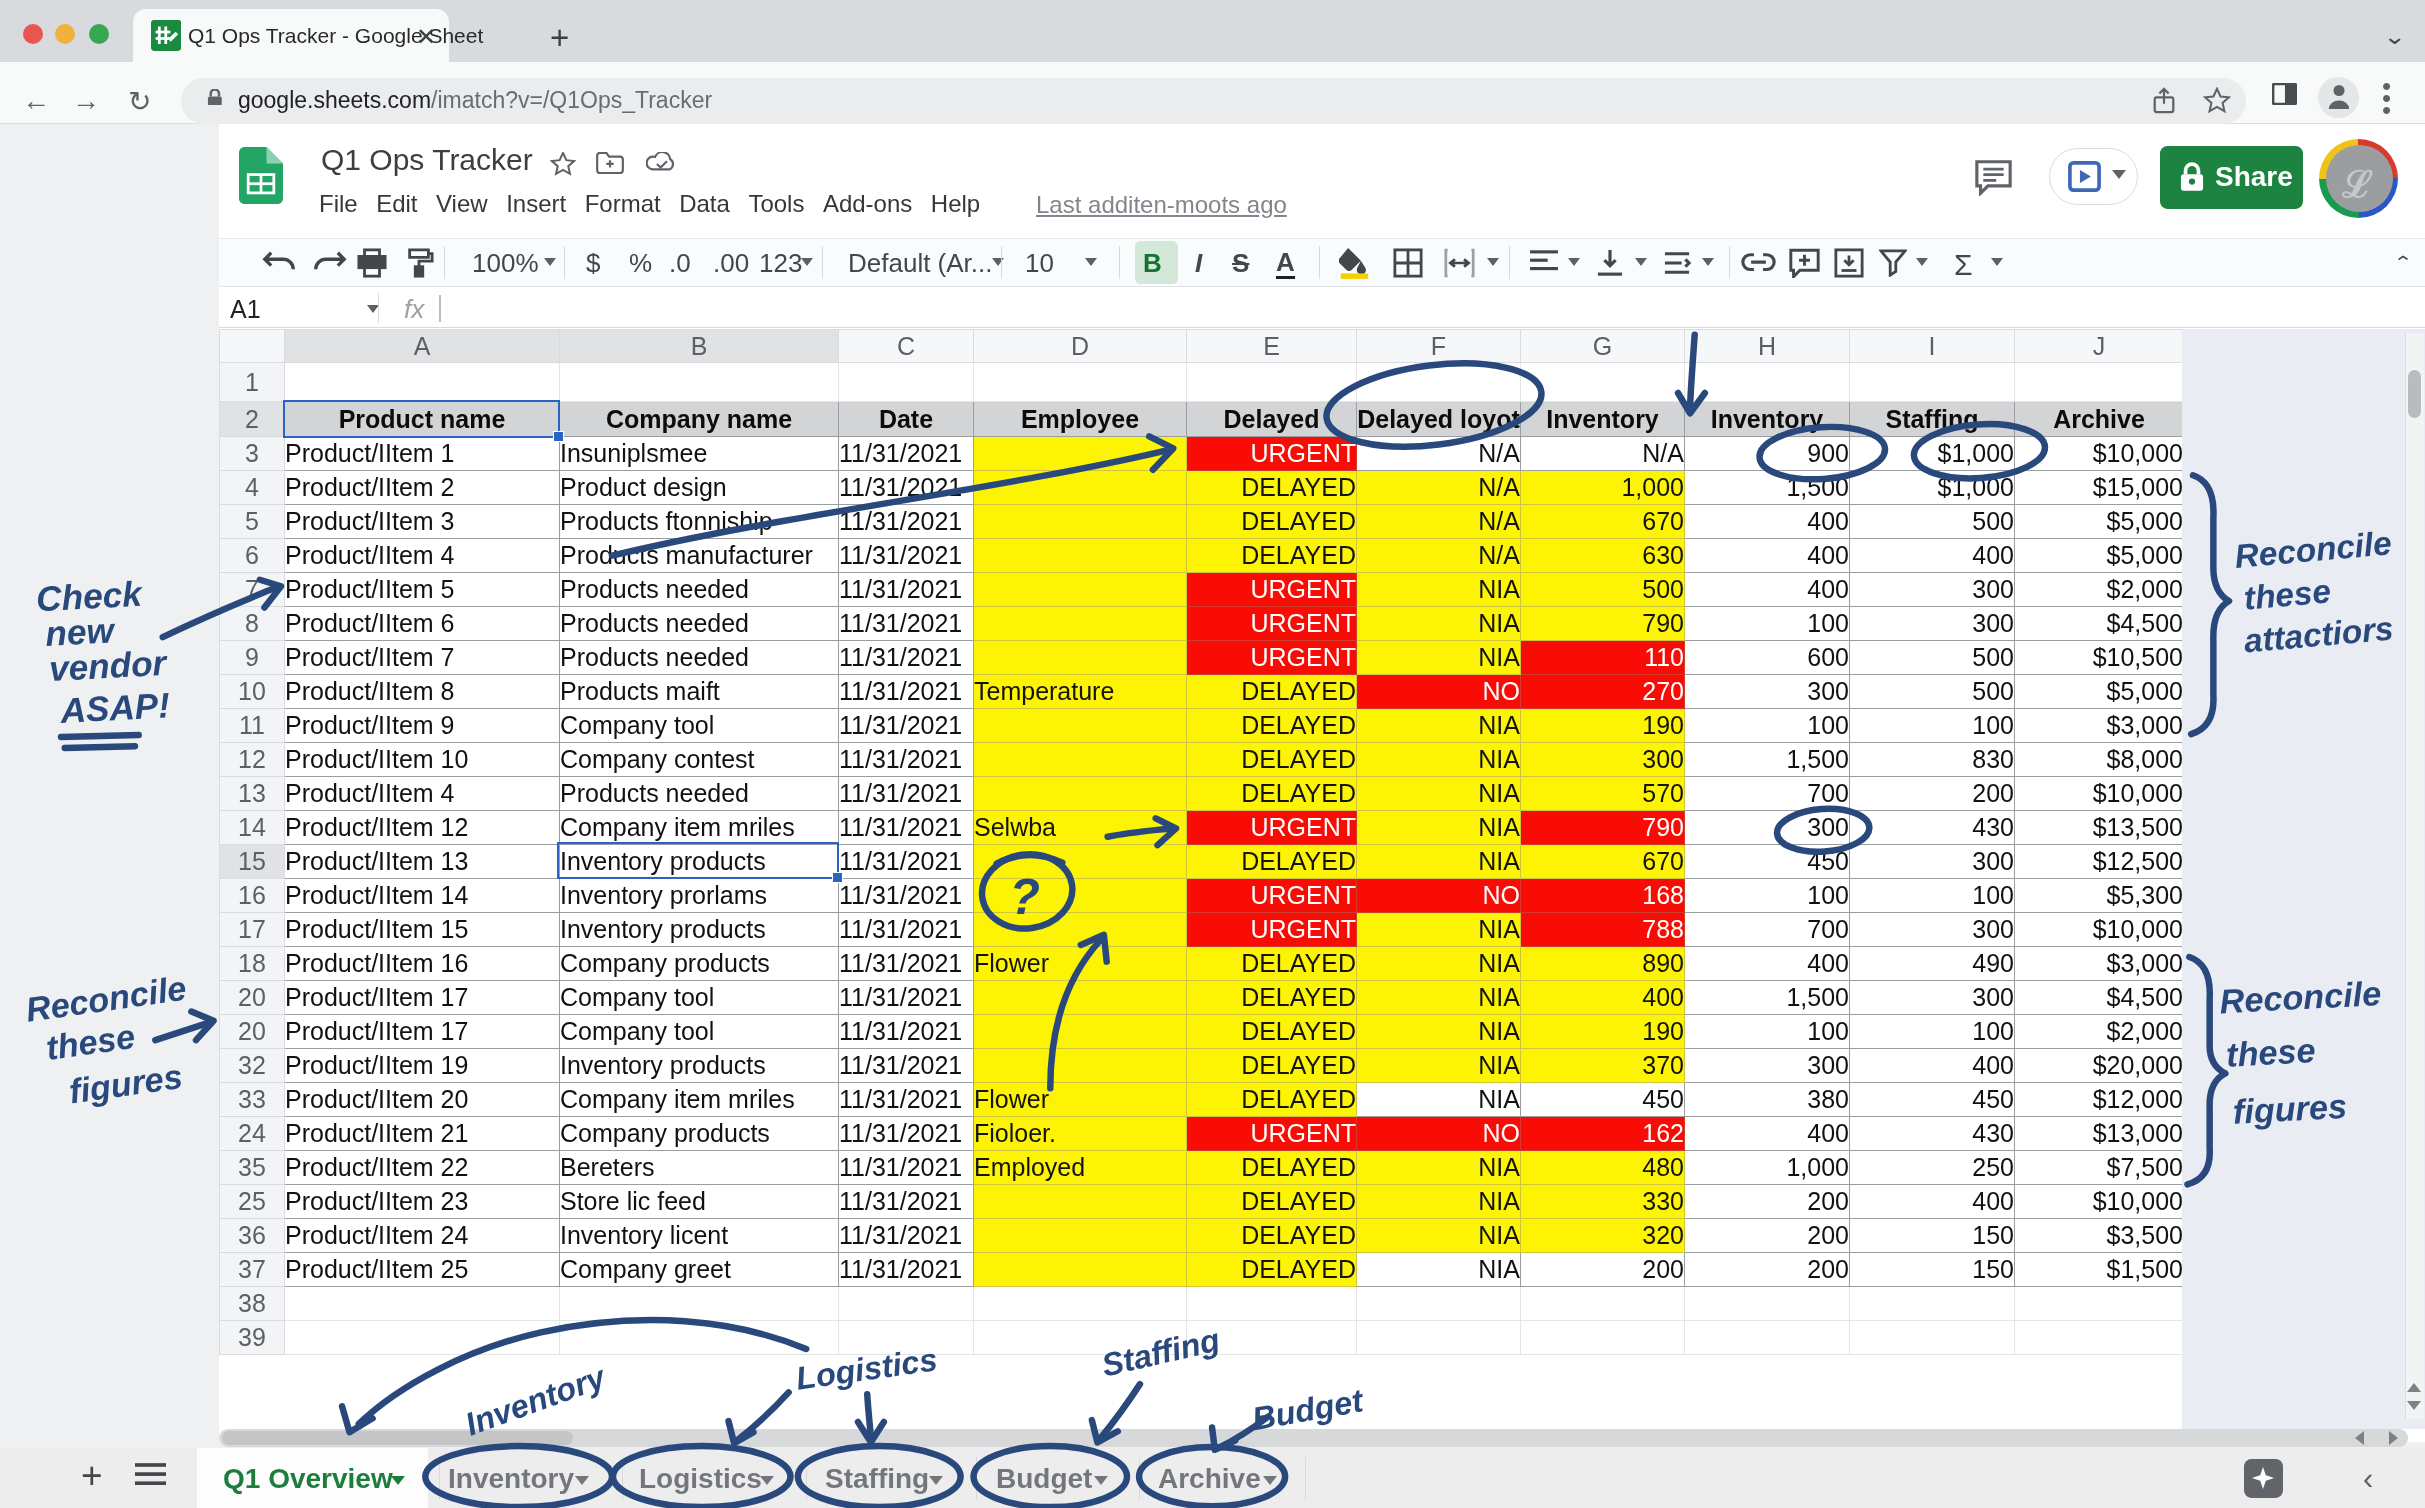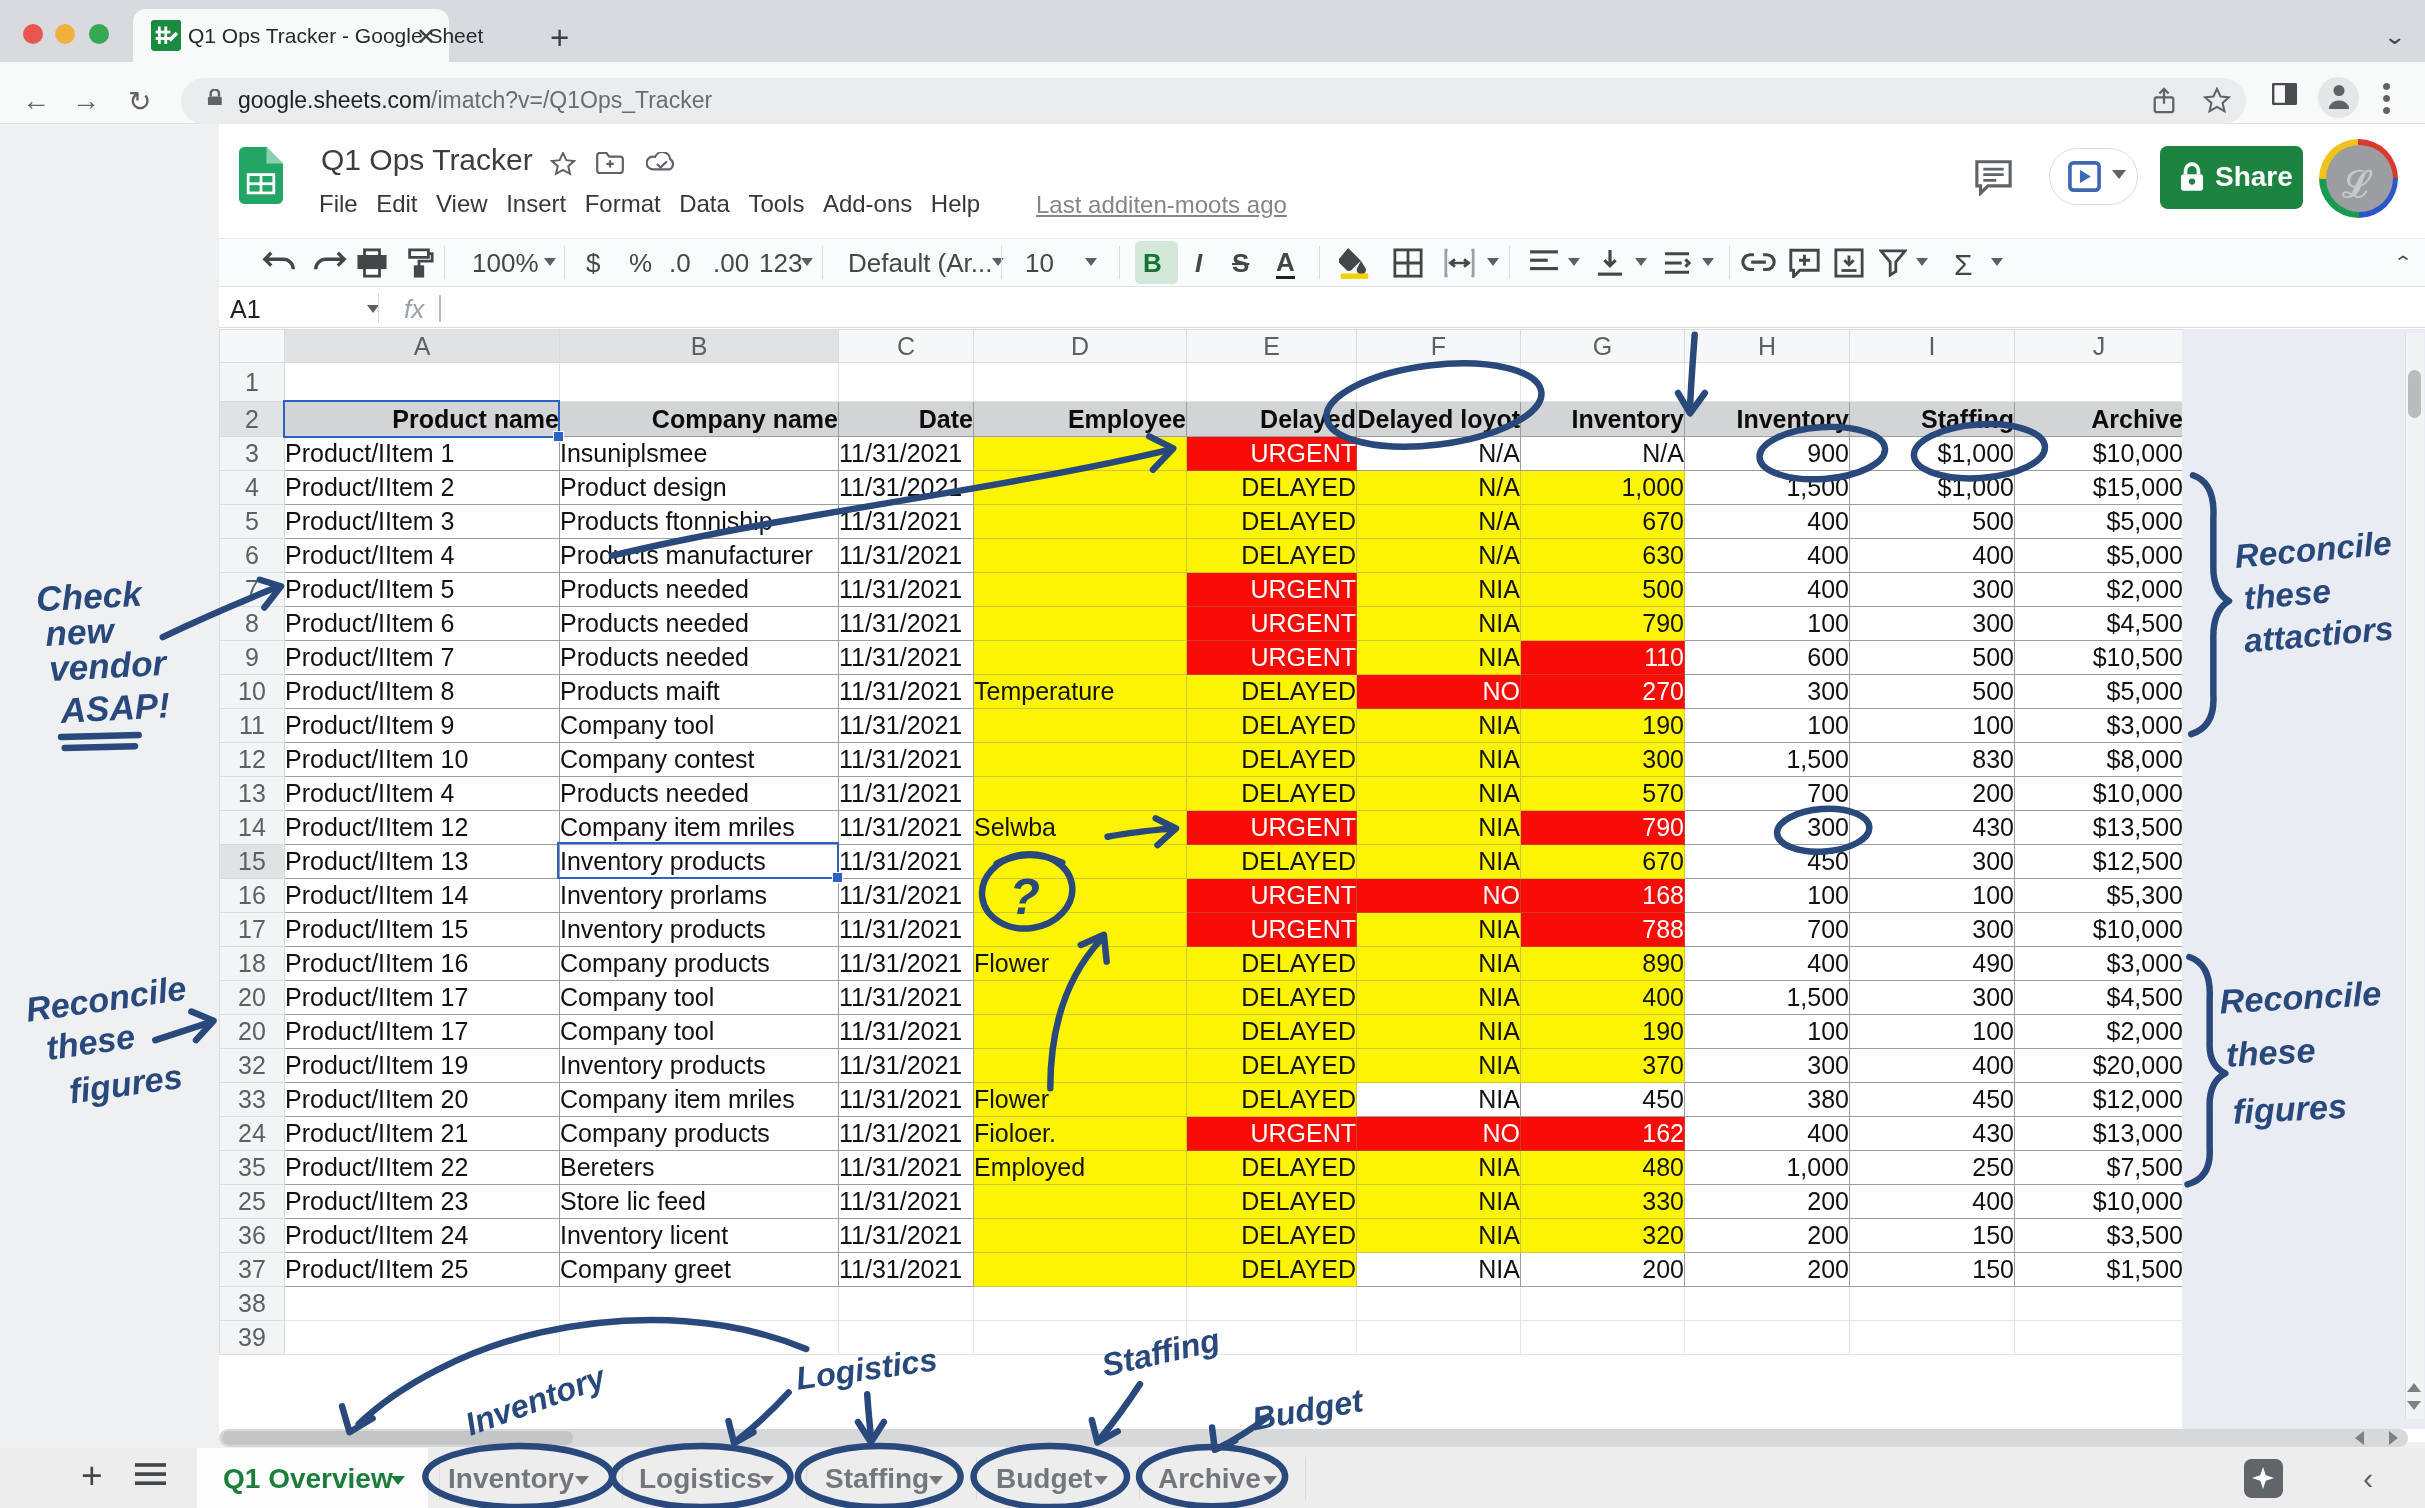--- a/index.html
+++ b/index.html
@@ -60,21 +60,21 @@
 
 .gridwrap{position:absolute;left:219px;top:329px}
 table.grid{border-collapse:collapse;table-layout:fixed}
 table.grid td{overflow:hidden;white-space:nowrap;font-size:25px;vertical-align:middle;padding:0}
 td.corner{background:#f6f7f8;border:0.9px solid #d9dbde}
 td.ch{background:#f6f7f8;border:0.9px solid #d9dbde;text-align:center;font-size:21px;color:#5c6065}
 td.selhdr{background:#e0e2e4}
 td.rn{background:#f3f4f5;border:0.9px solid #d9dbde;text-align:center;font-size:21px;color:#5c6065}
 td.selrn{background:#e0e2e4}
 td.lt{border:0.9px solid #e4e5e7;background:#fff}
-td.h2c{background:#d3d4d6;border:0.9px solid #9b9da0;font-weight:bold;color:#0c0c0d;padding-left:8.3px;text-align:right;font-size:24px}
+td.h2c{background:#d3d4d6;border:0.9px solid #9b9da0;font-weight:bold;color:#0c0c0d;padding-left:8.3px;text-align:center;font-size:24px}
 td.w{background:#fff;border:0.9px solid #9b9da0;color:#101112}
 td.y{background:#fcf403;border:0.9px solid #cfc63a;color:#131310}
 td.rr{background:#f90b06;border:0.9px solid #d23b2c;color:#fff}
 td.tl{text-align:left;padding-left:8.3px}
 td.tr{text-align:right;padding-right:10.2px}
 
 .selbox{position:absolute;border:2.8px solid #2b63c5}
 .selhandle{position:absolute;width:11px;height:11px;background:#2b63c5;border:1.8px solid #fff}
 .overlay{position:absolute;left:0;top:0;width:2426px;height:1509px;pointer-events:none}
 </style>

